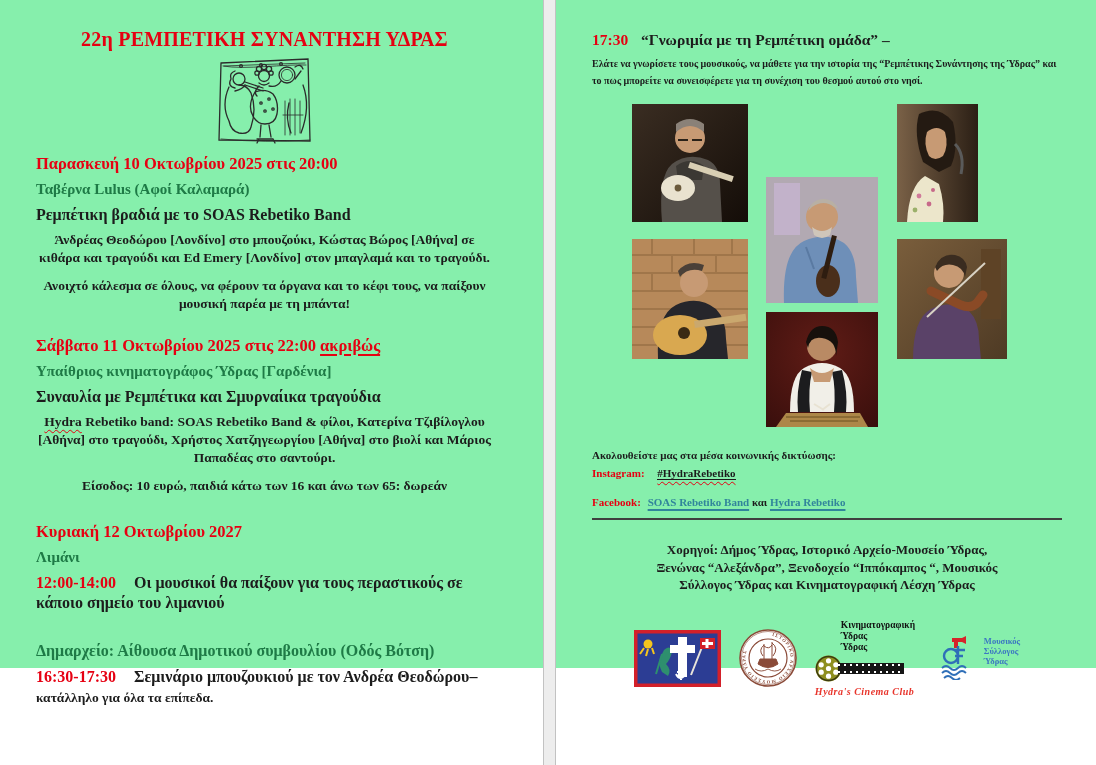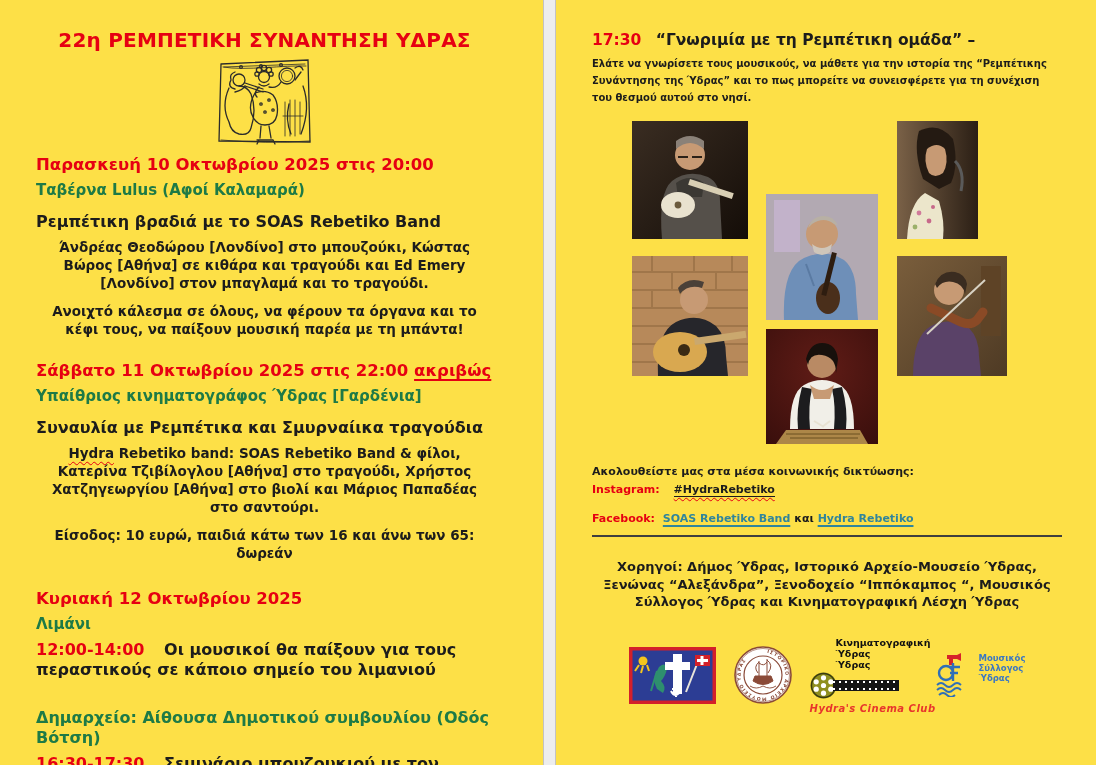--- a/index.html
+++ b/index.html
@@ -2,34 +2,34 @@
 <html><head>
 <meta charset="utf-8">
 <style>
   * { margin:0; padding:0; box-sizing:border-box; }
   html,body { background:#ffffff; }
   body { width:1096px; height:765px; overflow:hidden;
          font-family:"DejaVu Sans", sans-serif; color:#1c1c1c; }
   .canvas { width:1096px; height:765px; display:flex; }
 
   
-  .page { background:#fde047; height:765px; }
+  .page { background:#86efac; height:668px;font-family:Liberation Serif, serif; }
   .page-left  { width:543px; padding:26px 50px 0 36px; }
   .gutter { width:13px; height:765px; background:#ededed;
             border-left:1px solid #c2c2c2; border-right:1px solid #c2c2c2; }
   .page-right { width:540px; padding:30px 34px 0 36px; }
 
   
   .title { color:#e60012; font-weight:700; font-size:20px; text-align:center;
            letter-spacing:.2px; margin:2px 0 4px 0; }
   .illus { width:99px; height:90px; margin:4px auto 8px auto; display:block; }
 
   .h-red   { color:#e60012; font-weight:700; font-size:16.5px; line-height:21px; }
   .venue   { color:#1e7a46; font-weight:700; font-size:15px;   line-height:19px; margin-top:6px; }
-  .ev-title{ color:#1c1c1c; font-weight:700; font-size:16px;   line-height:20px; margin-top:12px; }
+  .ev-title{ color:#1c1c1c; font-weight:700; font-size:16px;   line-height:20px; margin-top:6px; }
   .body-p  { color:#1c1c1c; font-weight:700; font-size:13.5px; line-height:18px; margin-top:6px;text-align:center; }
   .mt-note { margin-top:10px; }
   .sec-gap { margin-top:22px; }
   .sec-gap-lg { margin-top:26px; }
   .u-solid { text-decoration:underline; text-decoration-thickness:1.5px; text-underline-offset:3px; }
   .wavy-red { text-decoration:underline wavy #e60012; text-decoration-thickness:1px; text-underline-offset:3px; }
   .time-red { color:#e60012; font-weight:700; }
   .big-line { font-size:16px; line-height:20px; font-weight:700; margin-top:6px; }
   .time-sp  { margin-right:14px; }
   .small-run{ font-size:13.5px; }
@@ -137,21 +137,21 @@
       <div class="venue">Υπαίθριος κινηματογράφος Ύδρας [Γαρδένια]</div>
       <div class="ev-title">Συναυλία με Ρεμπέτικα και Σμυρναίικα τραγούδια</div>
       <div class="body-p">
         <span class="wavy-red">Hydra</span>
         <span>Rebetiko band: SOAS Rebetiko Band &amp; φίλοι, Κατερίνα Τζιβίλογλου [Αθήνα] στο τραγούδι, Χρήστος Χατζηγεωργίου [Αθήνα] στο βιολί και Μάριος Παπαδέας στο σαντούρι.</span>
       </div>
       <div class="body-p mt-note">Είσοδος: 10 ευρώ, παιδιά κάτω των 16 και άνω των 65: δωρεάν</div>
     </div>
 
     <div class="sec-gap-lg">
-      <div class="h-red">Κυριακή 12 Οκτωβρίου 2025</div>
+      <div class="h-red">Κυριακή 12 Οκτωβρίου 2027</div>
       <div class="venue">Λιμάνι</div>
       <div class="big-line">
         <span class="time-red time-sp">12:00-14:00</span>
         <span>Οι μουσικοί θα παίξουν για τους περαστικούς σε κάποιο σημείο του λιμανιού</span>
       </div>
     </div>
 
     <div style="margin-top:28px">
       <div class="venue" style="font-size:16px; line-height:20px; margin-top:0">Δημαρχείο: Αίθουσα Δημοτικού συμβουλίου (Οδός Βότση)</div>
       <div class="big-line">

